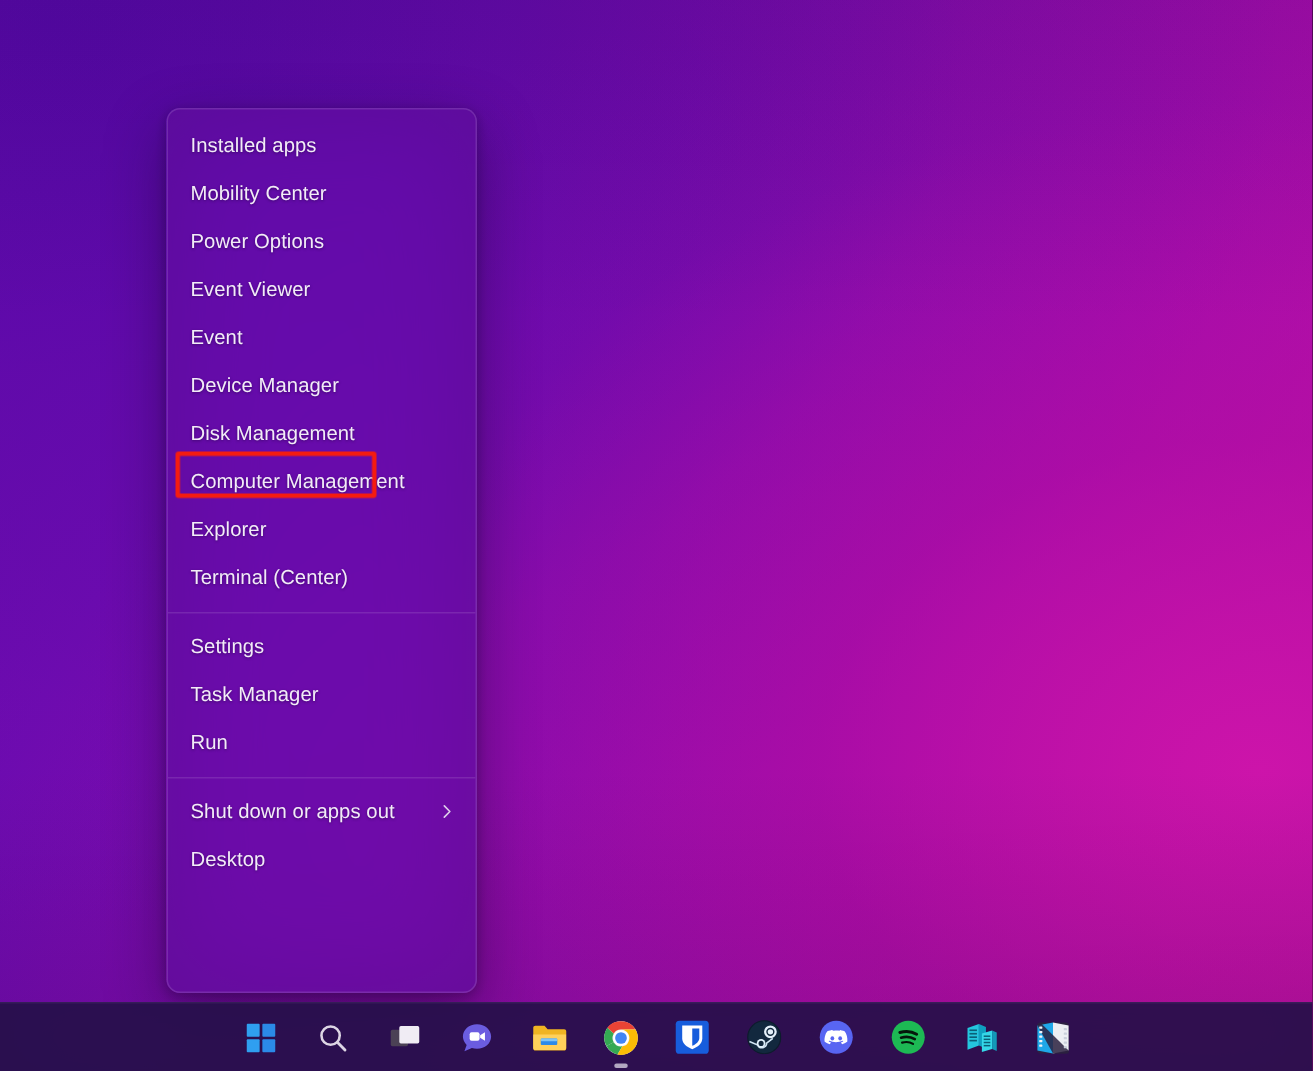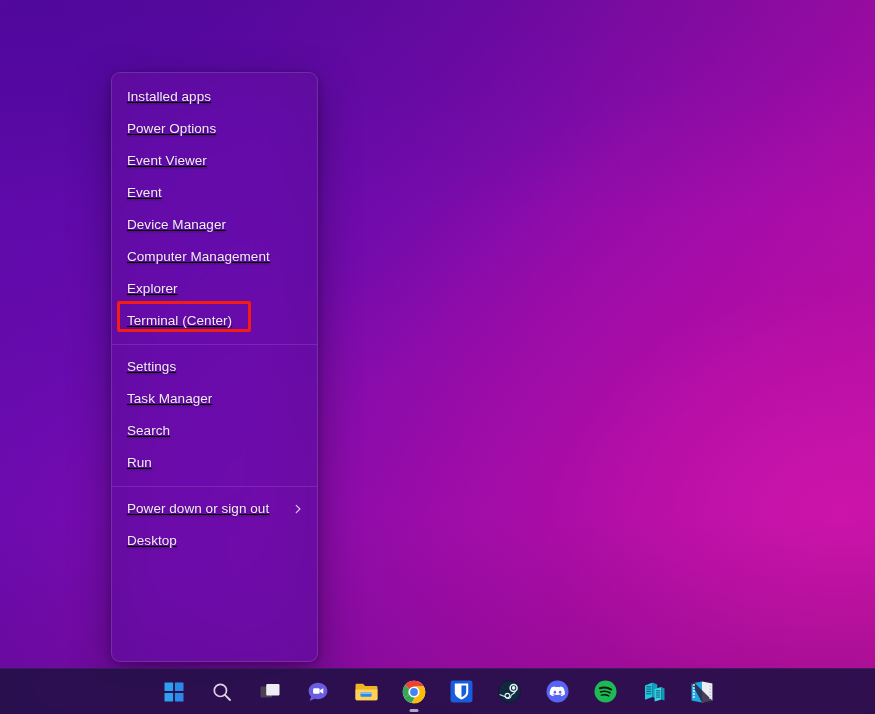--- a/index.html
+++ b/index.html
@@ -45,21 +45,20 @@
     backdrop-filter: blur(34px) saturate(150%);
     -webkit-backdrop-filter: blur(34px) saturate(150%);
     border: 1px solid rgba(255,255,255,0.13);
     box-shadow: 0 14px 40px rgba(20,0,40,0.42), 0 2px 8px rgba(20,0,40,0.3);
     box-sizing: border-box;
     overflow: hidden;
     padding-top: 8px;
   }
   .menu-section {
     padding: 0;
-    text-decoration: underline;
   }
   .menu-item {
     position: relative;
     height: 32px;
     line-height: 32px;
     padding: 0 12px 0 15px;
     color: #f2ecf7;
     font-size: 13.5px;
     letter-spacing: 0.05px;
     white-space: nowrap;
@@ -146,64 +145,67 @@
 
 <div id="desktop"></div>
 
 <div id="winx-menu">
 
   <div class="menu-section">
     <div class="menu-item">
       <span class="mi-label">Installed apps</span>
     </div>
     <div class="menu-item">
+      <span class="mi-label">Mobility Center</span>
+    </div>
+    <div class="menu-item">
       <span class="mi-label">Power Options</span>
     </div>
     <div class="menu-item">
       <span class="mi-label">Event Viewer</span>
     </div>
     <div class="menu-item">
       <span class="mi-label">Event</span>
     </div>
     <div class="menu-item">
       <span class="mi-label">Device Manager</span>
     </div>
     <div class="menu-item">
+      <span class="mi-label">Disk Management</span>
+    </div>
+    <div class="menu-item">
       <span class="mi-label">Computer Management</span>
     </div>
     <div class="menu-item">
       <span class="mi-label">Explorer</span>
     </div>
     <div class="menu-item">
       <span class="mi-label">Terminal (Center)</span>
     </div>
   </div>
 
   <div class="menu-divider"></div>
 
   <div class="menu-section">
     <div class="menu-item">
       <span class="mi-label">Settings</span>
     </div>
     <div class="menu-item">
       <span class="mi-label">Task Manager</span>
     </div>
     <div class="menu-item">
-      <span class="mi-label">Search</span>
-    </div>
-    <div class="menu-item">
       <span class="mi-label">Run</span>
     </div>
   </div>
 
   <div class="menu-divider"></div>
 
   <div class="menu-section">
     <div class="menu-item">
-      <span class="mi-label">Power down or sign out</span>
+      <span class="mi-label">Shut down or apps out</span>
       <span class="chevron-right">
         <svg width="10" height="10" viewBox="0 0 10 10">
           <path d="M3.2 1.3 L6.9 5 L3.2 8.7" fill="none" stroke="#e8dff0" stroke-width="1.1" stroke-linecap="round" stroke-linejoin="round"></path>
         </svg>
       </span>
     </div>
     <div class="menu-item">
       <span class="mi-label">Desktop</span>
     </div>
   </div>

